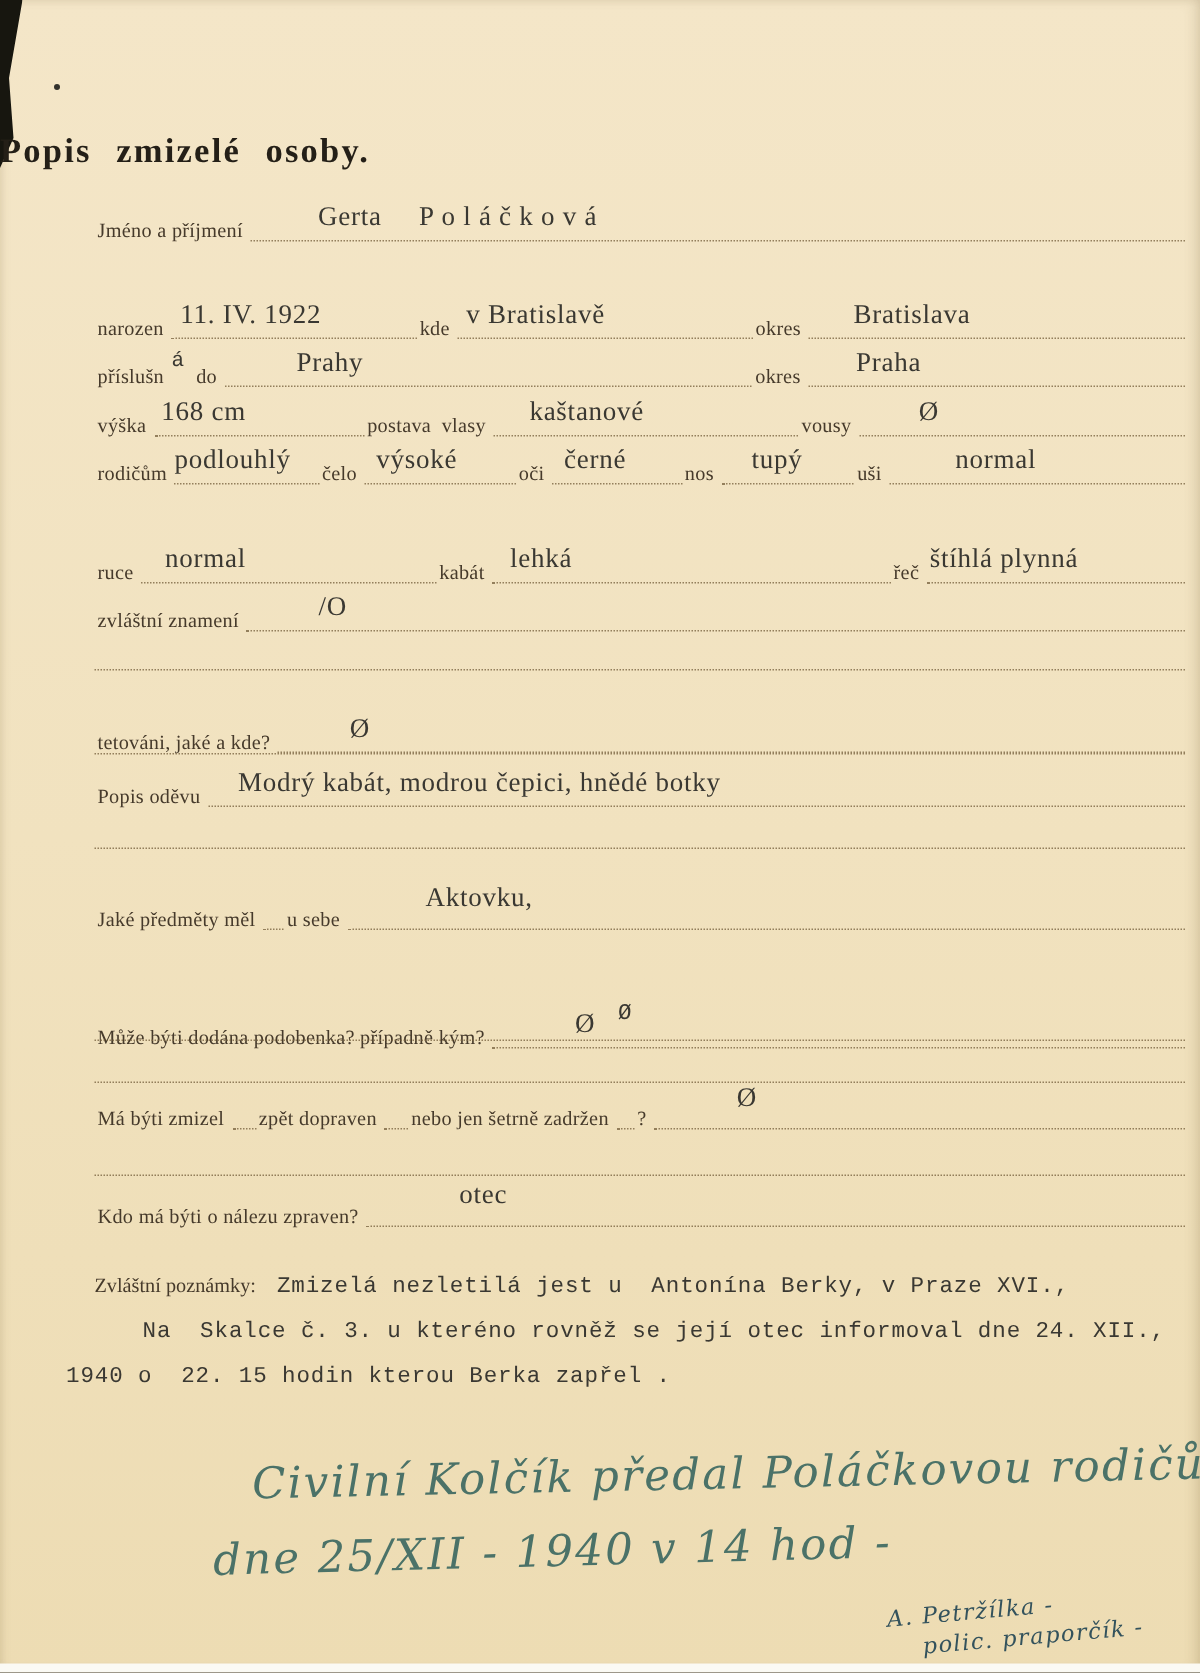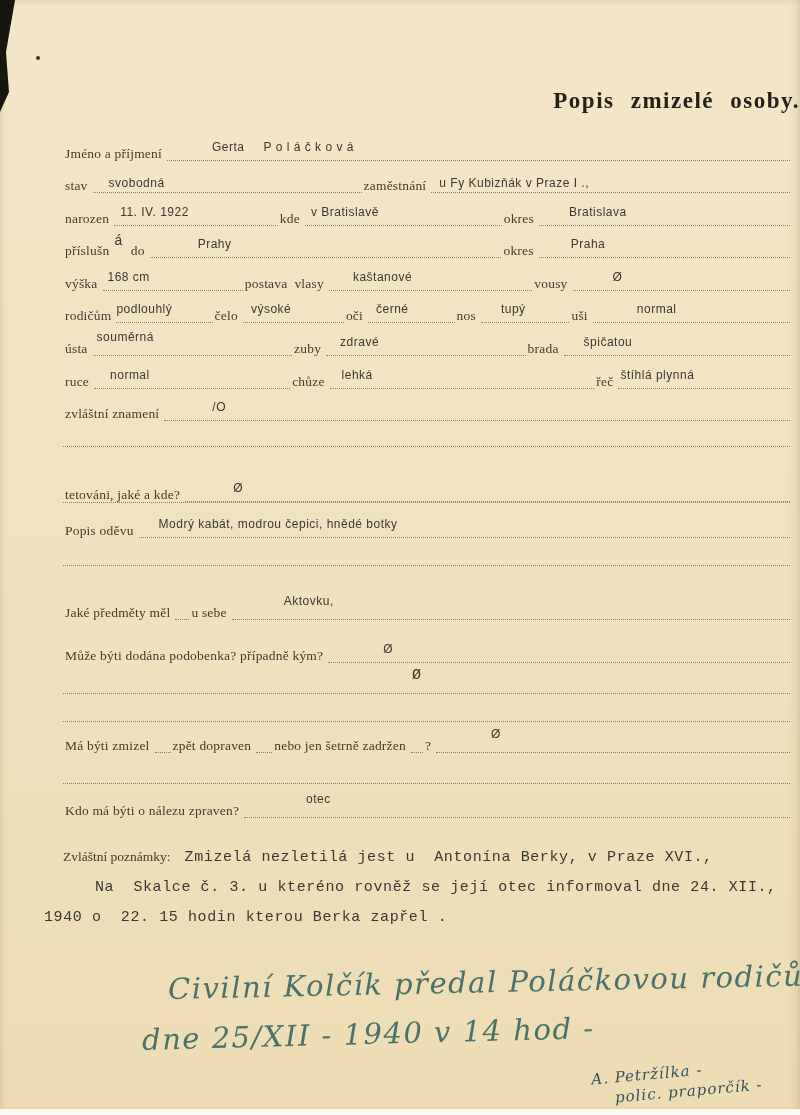--- a/index.html
+++ b/index.html
@@ -7,28 +7,28 @@
     position:relative;width:800px;height:1115px;overflow:hidden;
     background:linear-gradient(180deg,#f4e6c8 0%,#f1e2bf 50%,#eddcb3 100%);
     box-shadow:inset -4px 0 8px rgba(90,70,30,.12), inset 0 -3px 5px rgba(90,70,30,.08), inset 3px 0 6px rgba(90,70,30,.06);
     font-family:"Liberation Serif",serif;
   }
   .corner-shadow{position:absolute;left:0;top:0;width:18px;height:115px;background:#17160f;
     clip-path:polygon(0 0,15px 0,6px 52px,9px 92px,0 112px);}
   .bottom-strip{position:absolute;left:0;bottom:0;width:100%;height:6px;background:#fbfaf4;}
   .speck{position:absolute;left:36px;top:56px;width:4px;height:4px;border-radius:50%;background:#33322c;}
 
-  .title{position:absolute;left:0;top:88px;width:100%;text-align:right;
+  .title{position:absolute;left:0;top:88px;width:100%;text-align:left;
     font-weight:bold;font-size:23px;letter-spacing:1.5px;word-spacing:9px;color:#241f17;}
 
   .row{position:absolute;left:63px;right:10px;height:30px;display:flex;align-items:flex-end;}
   .lbl{font-size:13.5px;color:#463a2b;white-space:nowrap;padding:0 5px 1px 2px;letter-spacing:.2px;line-height:1;}
   .seg{flex:1;border-bottom:1px dotted rgba(122,101,66,.8);height:100%;display:flex;align-items:flex-end;min-width:0;}
   .gap{flex:none;border-bottom:1px dotted rgba(122,101,66,.8);height:100%;}
-  .entry{font-family:Liberation Sans, sans-serif;font-size:12px;color:#3a3832;
+  .entry{font-family:Liberation Serif, serif;font-size:18px;color:#3a3832;
     white-space:pre;letter-spacing:.5px;position:relative;line-height:1;}
   .e1{top:-3px}.e2{top:-7px}.e3{top:-12px}
   .sup{font-family:"Liberation Mono","DejaVu Sans Mono",monospace;font-size:14px;color:#3a3832;position:relative;top:-10px;line-height:1;}
 
   .note-label{font-size:13.5px;color:#463a2b;white-space:nowrap;}
   .typed-line{position:absolute;font-family:"Liberation Mono","DejaVu Sans Mono",monospace;
     font-size:15px;color:#3a3832;white-space:pre;letter-spacing:.6px;line-height:1;}
   .float-entry{position:absolute;font-family:"Liberation Mono","DejaVu Sans Mono",monospace;
     font-size:15px;color:#3a3832;line-height:1;}
 
@@ -49,30 +49,20 @@
 
   <div class="title">Popis zmizelé osoby.</div>
 
   <div class="row" style="top:131px">
     <span class="lbl">Jméno a příjmení</span>
     <span class="seg">
         <span class="entry e2" style="padding-left:45px">Gerta     P o l á č k o v á</span>
       </span>
   </div>
 
-  <div class="row" style="top:163px">
-    <span class="lbl">stav</span>
-    <span class="seg" style="flex:2.7">
-        <span class="entry e1" style="padding-left:16px">svobodná</span>
-      </span>
-    <span class="lbl">zaměstnání</span>
-    <span class="seg" style="flex:3.6">
-        <span class="entry e1" style="padding-left:8px">u Fy Kubizňák v Praze I .,</span>
-      </span>
-  </div>
 
   <div class="row" style="top:196px">
     <span class="lbl">narozen</span>
     <span class="seg" style="flex:1.63">
         <span class="entry e2" style="padding-left:6px">11. IV. 1922</span>
       </span>
     <span class="lbl">kde</span>
     <span class="seg" style="flex:1.96">
         <span class="entry e2" style="padding-left:6px">v Bratislavě</span>
       </span>
@@ -127,41 +117,27 @@
     <span class="lbl">nos</span>
     <span class="seg" style="flex:0.92">
         <span class="entry e2" style="padding-left:20px">tupý</span>
       </span>
     <span class="lbl">uši</span>
     <span class="seg" style="flex:2.05">
         <span class="entry e2" style="padding-left:44px">normal</span>
       </span>
   </div>
 
-  <div class="row" style="top:326px">
-    <span class="lbl">ústa</span>
-    <span class="seg" style="flex:2.0">
-        <span class="entry e3" style="padding-left:4px">souměrná</span>
-      </span>
-    <span class="lbl">zuby</span>
-    <span class="seg" style="flex:2.0">
-        <span class="entry e2" style="padding-left:14px">zdravé</span>
-      </span>
-    <span class="lbl">brada</span>
-    <span class="seg" style="flex:2.27">
-        <span class="entry e2" style="padding-left:20px">špičatou</span>
-      </span>
-  </div>
 
   <div class="row" style="top:359px">
     <span class="lbl">ruce</span>
     <span class="seg" style="flex:2.0">
         <span class="entry e2" style="padding-left:16px">normal</span>
       </span>
-    <span class="lbl">chůze</span>
+    <span class="lbl">kabát</span>
     <span class="seg" style="flex:2.7">
         <span class="entry e2" style="padding-left:12px">lehká</span>
       </span>
     <span class="lbl">řeč</span>
     <span class="seg" style="flex:1.75">
         <span class="entry e2" style="padding-left:2px">štíhlá plynná</span>
       </span>
   </div>
 
   <div class="row" style="top:391px">
@@ -199,21 +175,21 @@
 
   <div class="row" style="top:590px">
     <span class="lbl">Jaké předměty měl</span>
     <span class="gap" style="width:14px"></span>
     <span class="lbl">u sebe</span>
     <span class="seg">
         <span class="entry e3" style="padding-left:52px">Aktovku,</span>
       </span>
   </div>
 
-  <div class="row" style="top:633px">
+  <div class="row" style="top:669px">
     <span class="lbl">Může býti dodána podobenka? případně kým?</span>
     <span class="seg">
         <span class="entry e2" style="padding-left:55px">Ø</span>
       </span>
   </div>
 
   <span class="float-entry" style="left:412px;top:668px">Ø</span>
 
   <div class="row" style="top:664px">
     <span class="seg"></span>

